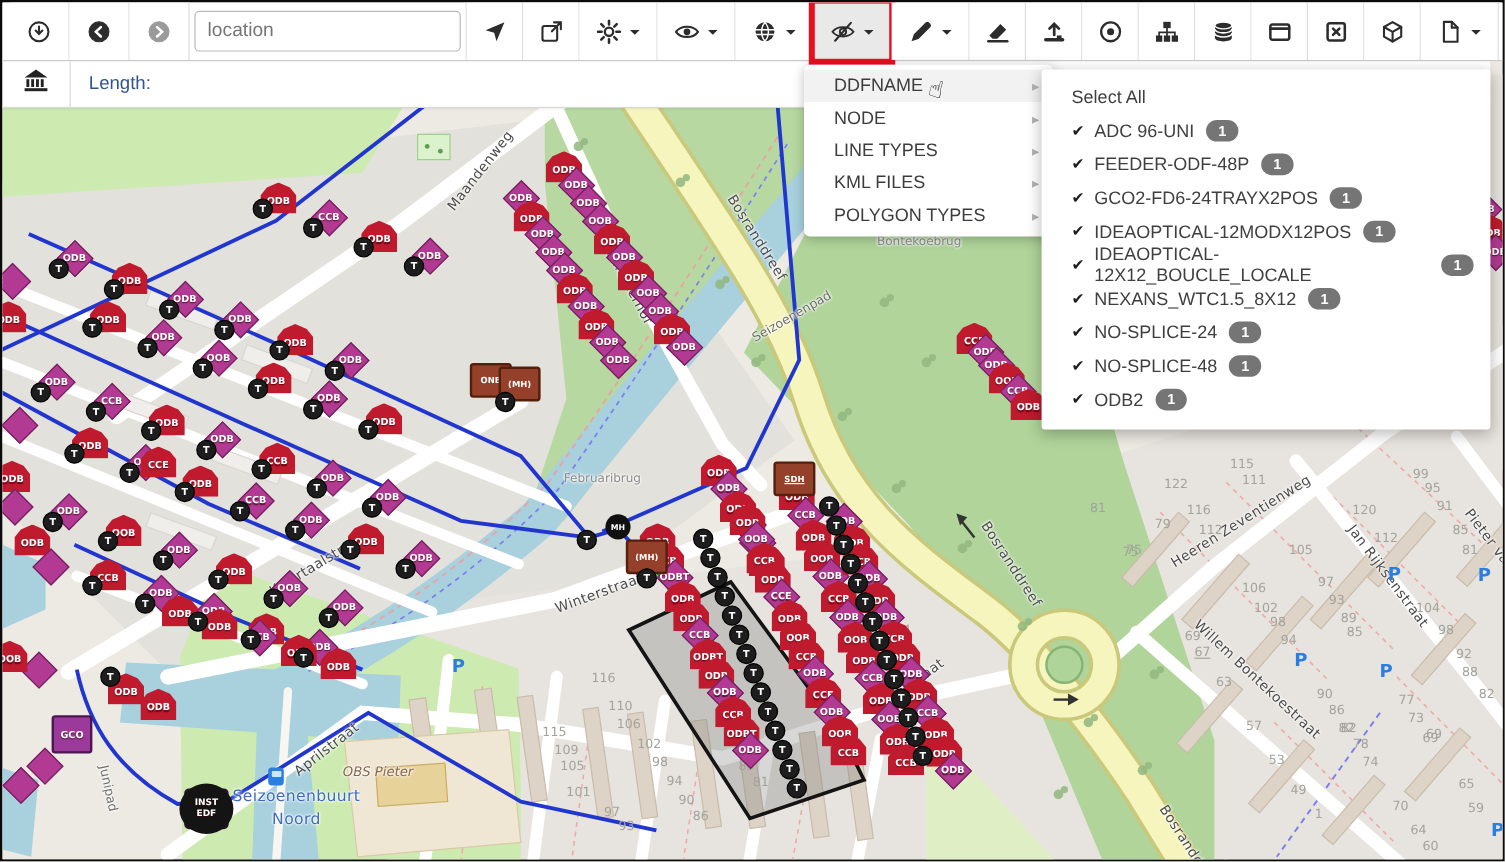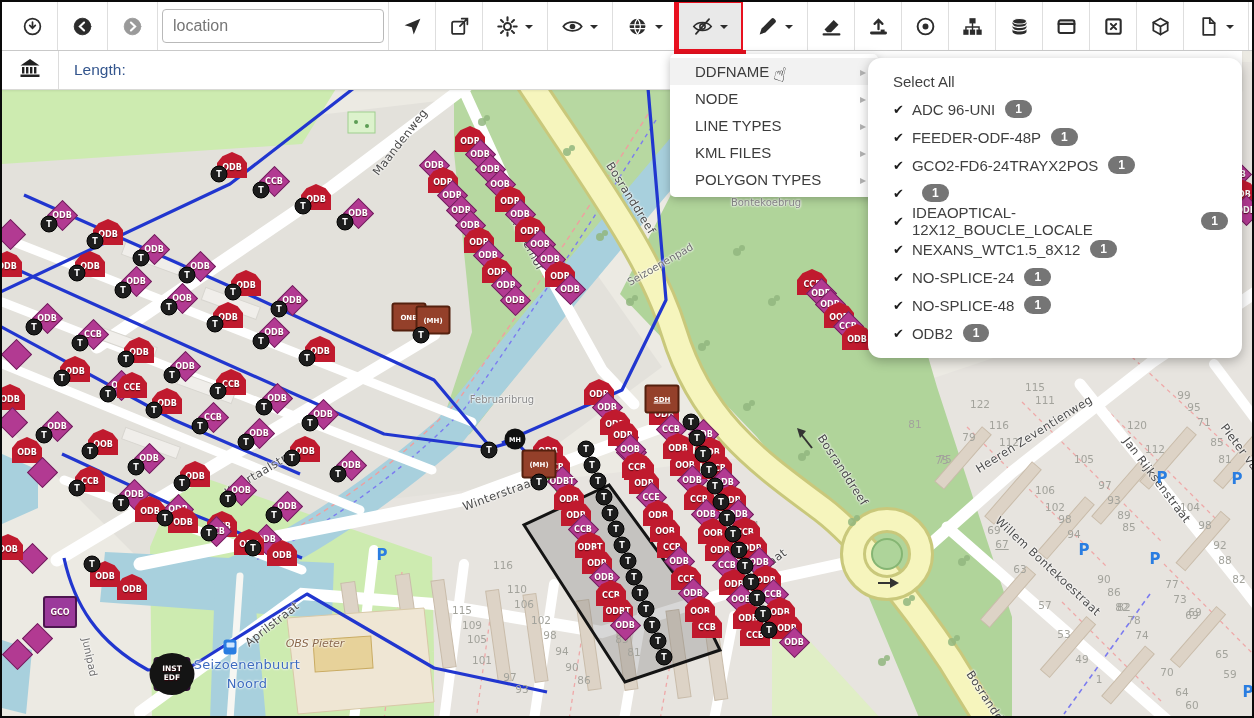--- a/index.html
+++ b/index.html
@@ -61,21 +61,21 @@
   #bank-btn{width:56px;height:100%;display:flex;align-items:center;justify-content:center;border-right:1px solid #dcdcdc;color:#222;cursor:pointer;}
   #length-label{margin-left:15px;font-size:15.5px;color:#33558d;}
 
   
   #menu1{position:absolute;left:668px;top:52px;width:208px;background:#fff;border-radius:5px;
          box-shadow:0 2px 10px rgba(0,0,0,.25);padding:4px 0;z-index:40;}
   .m1-item{display:flex;align-items:center;justify-content:space-between;height:27px;padding:0 12px 0 25px;
            font-size:15px;color:#3c3c3c;cursor:pointer;}
   .m1-item.active{background:#f2f2f2;}
   .m1-arrow{color:#b3b3b3;font-size:12px;font-family:"DejaVu Sans",sans-serif;}
-  #menu2{position:absolute;left:866px;top:56px;width:374px;background:#fff;border-radius:13px;
+  #menu2{position:absolute;left:866px;top:56px;width:374px;background:#fff;border-radius:3px;
          box-shadow:0 3px 12px rgba(0,0,0,.28);padding:9px 0 11px;z-index:41;}
   .m2-row{display:flex;align-items:center;height:28px;padding:0 14px 0 25px;font-size:15px;color:#3f3f3f;cursor:pointer;}
   .m2-row .chk{margin-right:8px;font-size:13px;color:#1d1d1d;font-family:"DejaVu Sans",sans-serif;}
   .badge{margin-left:10px;background:#757575;color:#fff;font-weight:bold;font-size:12px;line-height:1;
          padding:3px 10px;border-radius:10px;}
   #cursor{position:absolute;left:772px;top:60px;z-index:50;font-family:"DejaVu Sans",sans-serif;font-size:20px;
           color:#111;transform:rotate(14deg);pointer-events:none;text-shadow:0 0 2px #fff;}
 </style>
 </head>
 <body>
@@ -281,21 +281,21 @@
         <div class="lbl num" style="left: 1103px; top: 483px;">97</div>
         <div class="lbl num" style="left: 1112px; top: 498px;">93</div>
         <div class="lbl num" style="left: 1122px; top: 513px;">89</div>
         <div class="lbl num" style="left: 1127px; top: 525px;">85</div>
         <div class="lbl num" style="left: 1043px; top: 488px;">106</div>
         <div class="lbl num" style="left: 1053px; top: 505px;">102</div>
         <div class="lbl num" style="left: 1063px; top: 517px;">98</div>
         <div class="lbl num" style="left: 1072px; top: 532px;">94</div>
         <div class="lbl num" style="left: 1182px; top: 393px;">99</div>
         <div class="lbl num" style="left: 1192px; top: 405px;">95</div>
-        <div class="lbl num" style="left: 1202px; top: 420px;">71</div>
+        <div class="lbl num" style="left: 1202px; top: 420px;">91</div>
         <div class="lbl num" style="left: 1215px; top: 440px;">85</div>
         <div class="lbl num" style="left: 1223px; top: 457px;">81</div>
         <div class="lbl num" style="left: 1188px; top: 505px;">104</div>
         <div class="lbl num" style="left: 1203px; top: 523px;">98</div>
         <div class="lbl num" style="left: 1218px; top: 543px;">92</div>
         <div class="lbl num" style="left: 1223px; top: 558px;">88</div>
         <div class="lbl num" style="left: 1237px; top: 577px;">82</div>
         <div class="lbl num" style="left: 992px; top: 528px;">69</div>
         <div class="lbl num" style="left: 1000px; top: 542px; text-decoration: underline;">67</div>
         <div class="lbl num" style="left: 1018px; top: 567px;">63</div>
@@ -924,20 +924,21 @@
         <span>FEEDER-ODF-48P</span>
         <span class="badge">1</span>
       </div>
       <div class="m2-row">
         <span class="chk">✔</span>
         <span>GCO2-FD6-24TRAYX2POS</span>
         <span class="badge">1</span>
       </div>
       <div class="m2-row">
         <span class="chk">✔</span>
+        <span>IDEAOPTICAL-12MODX12POS</span>
         <span class="badge">1</span>
       </div>
       <div class="m2-row">
         <span class="chk">✔</span>
         <span>IDEAOPTICAL-12X12_BOUCLE_LOCALE</span>
         <span class="badge">1</span>
       </div>
       <div class="m2-row">
         <span class="chk">✔</span>
         <span>NEXANS_WTC1.5_8X12</span>

